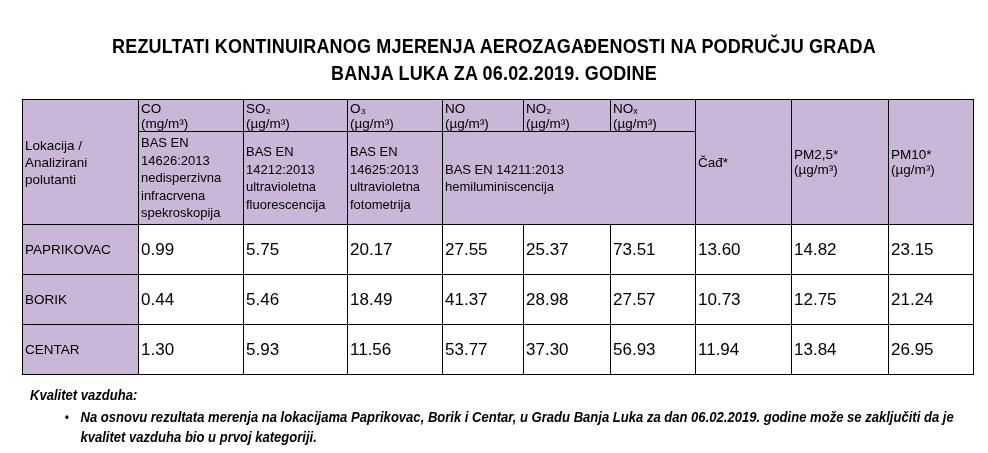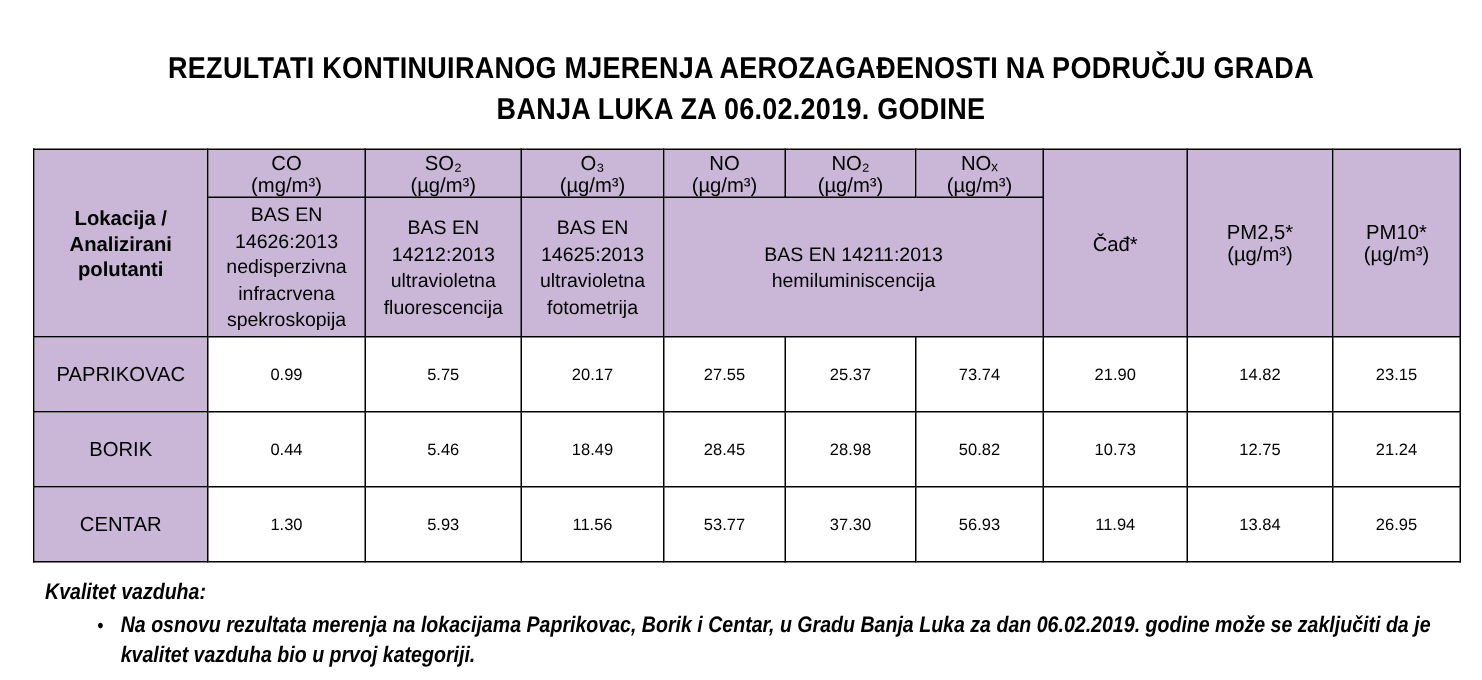--- a/index.html
+++ b/index.html
@@ -22,43 +22,42 @@
     text-align: center;
     letter-spacing: 0.2px;
   }
   table.results {
     border-collapse: collapse;
     table-layout: fixed;
     margin: 12px 0 0 22px;
   }
   table.results td {
     border: 1px solid #000000;
-    text-align: center;
     vertical-align: middle;
     padding: 0 2px;
     overflow: hidden;
   }
   tr.r1 { height: 32px; }
   tr.r2 { height: 93px; }
   tr.dr { height: 50px; }
   .hdr { background: var(--hdr-fill, #cab6d6); font-size: 13.5px; }
   .hl { line-height: 15px; }
   .method {
     font-size: 13px;
     line-height: 17.5px;
     white-space: pre-line;
   }
   .corner {
-    font-weight: 700;
+    font-weight: 400;
     font-size: 13.5px;
     line-height: 17px;
     white-space: pre-line;
   }
   .row-label { background: var(--hdr-fill, #cab6d6); font-size: 13.5px; margin-left: 12px; }
-  .val { background: #ffffff; font-size: 11px; }
+  .val { background: #ffffff; font-size: 17px; }
   .footer-wrap {
     margin: 10px 0 0 30px;
     width: 1120px;
     transform: scaleX(0.87);
     transform-origin: 0 0;
     font-weight: 700;
     font-style: italic;
     font-size: 15px;
     line-height: 20px;
   }
@@ -145,33 +144,33 @@
     <td class="hdr method" colspan="3">BAS EN 14211:2013
 hemiluminiscencija</td>
   </tr>
   <tr class="dr">
     <td class="row-label">PAPRIKOVAC</td>
     <td class="val">0.99</td>
     <td class="val">5.75</td>
     <td class="val">20.17</td>
     <td class="val">27.55</td>
     <td class="val">25.37</td>
-    <td class="val">73.74</td>
-    <td class="val">21.90</td>
+    <td class="val">73.51</td>
+    <td class="val">13.60</td>
     <td class="val">14.82</td>
     <td class="val">23.15</td>
   </tr>
   <tr class="dr">
     <td class="row-label">BORIK</td>
     <td class="val">0.44</td>
     <td class="val">5.46</td>
     <td class="val">18.49</td>
-    <td class="val">28.45</td>
+    <td class="val">41.37</td>
     <td class="val">28.98</td>
-    <td class="val">50.82</td>
+    <td class="val">27.57</td>
     <td class="val">10.73</td>
     <td class="val">12.75</td>
     <td class="val">21.24</td>
   </tr>
   <tr class="dr">
     <td class="row-label">CENTAR</td>
     <td class="val">1.30</td>
     <td class="val">5.93</td>
     <td class="val">11.56</td>
     <td class="val">53.77</td>

